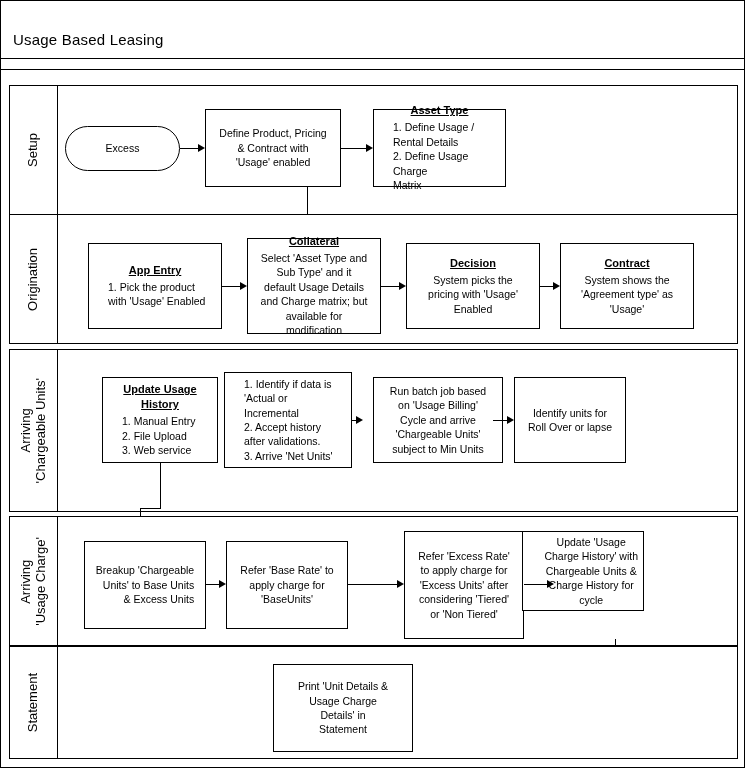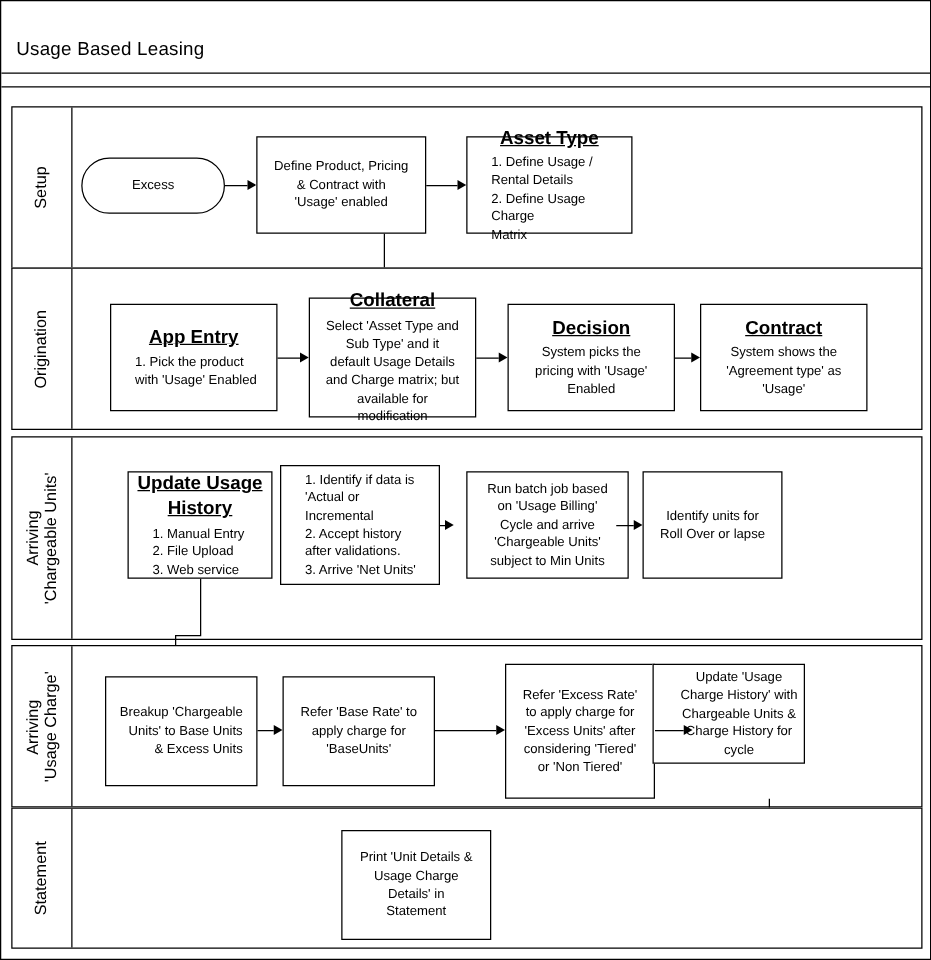--- a/index.html
+++ b/index.html
@@ -90,21 +90,21 @@
     text-align: center;
     font-size: 10.5px;
     line-height: 1.35;
     color: #000000;
     padding: 3px 5px;
   }
   .node .hdr {
     font-weight: bold;
     text-decoration: underline;
     margin-bottom: 2px;
-    font-size: 15px;
+    font-size: 11px;
   }
   .node .body {
     white-space: pre-line;
     font-size: 10.5px;
     line-height: 1.38;
   }
   .node.left .body {
     text-align: left;
     width: 100%;
     padding-left: 14px;
@@ -323,20 +323,20 @@
   <div class="ln h" style="left:332px; top:650px; width:283px;"></div>
   <div class="ln v" style="left:332px; top:650px; height:10px;"></div>
   <div class="arrow down" style="left:328px; top:657px;"></div>
 
   <div class="lane" style="top:645px; height:113px;">
     <div class="lane-label">
       <span>Statement</span>
     </div>
   </div>
 
-  <div class="node" style="left:272px; top:663px; width:120px; height:88px;">
+  <div class="node" style="left:272px; top:663px; width:140px; height:88px;">
     <div class="body">Print 'Unit Details &amp;
 Usage Charge
 Details' in
 Statement</div>
   </div>
 
 </div>
 
 </body></html>

